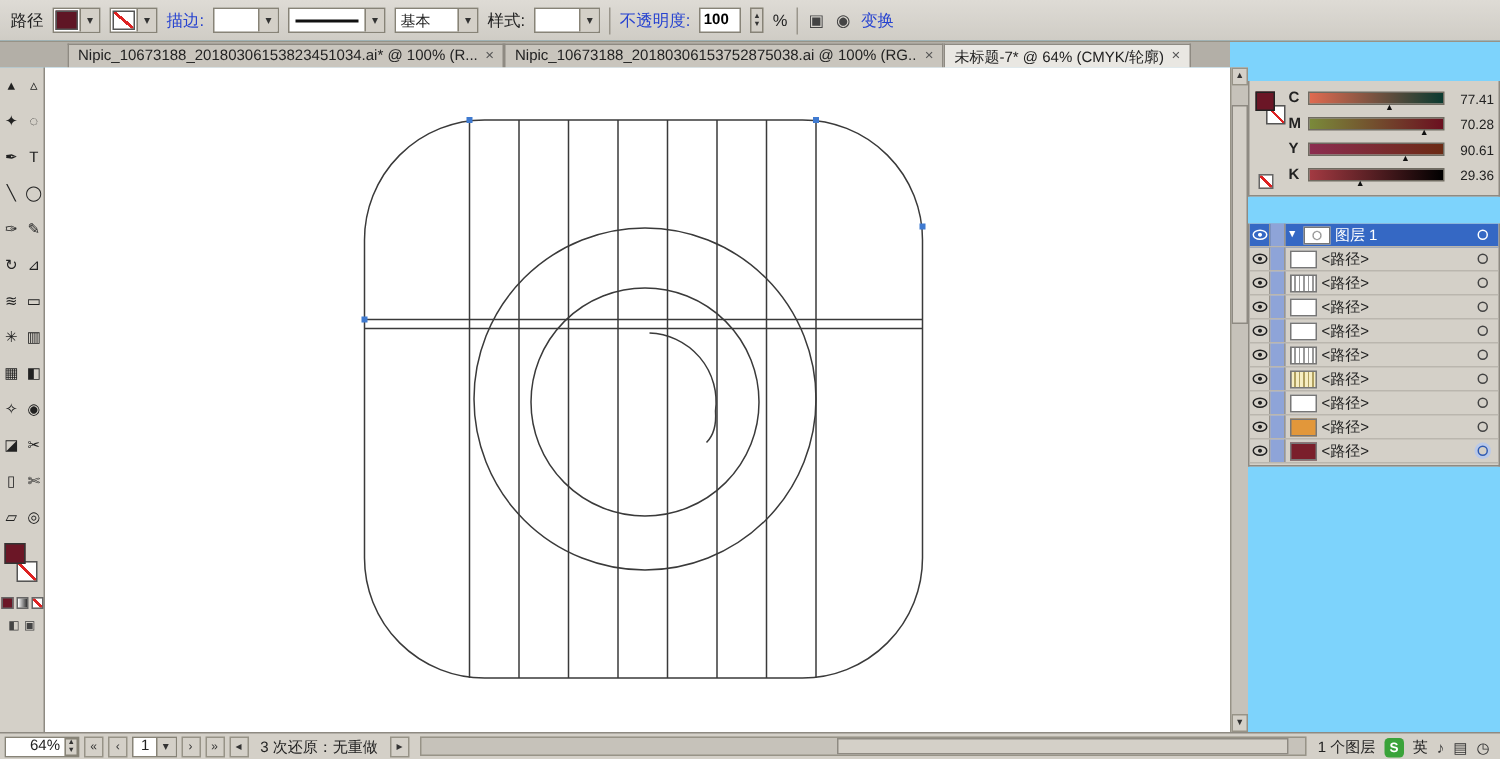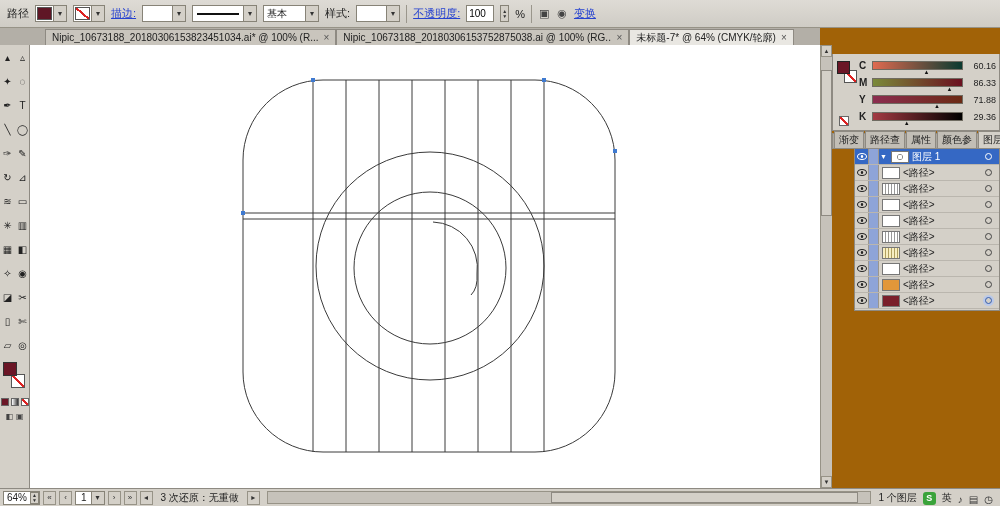--- a/index.html
+++ b/index.html
@@ -1,30 +1,30 @@
 <!DOCTYPE html>
 <html><head>
 <meta charset="utf-8">
 <style>
   *{margin:0;padding:0;box-sizing:border-box;font-family:"Liberation Sans","DejaVu Sans",sans-serif;}
   html,body{width:1000px;height:506px;overflow:hidden;background:#d4d0c8;}
-  #app{position:relative;width:1000px;height:506px;background:#a16207;font-size:11px;color:#222;}
+  #app{position:relative;width:1000px;height:506px;background:#7dd3fc;font-size:11px;color:#222;}
 
   
   #control-bar{position:absolute;top:0;left:0;width:1000px;height:28px;background:linear-gradient(#dedbd5,#cfccc5);border-bottom:1px solid #979387;display:flex;align-items:center;gap:6px;padding:0 7px;}
   .cb-label{font-size:11px;color:#222;white-space:nowrap;}
-  .cb-link{color:#2743d0;text-decoration:underline;cursor:pointer;white-space:nowrap;}
+  .cb-link{color:#2743d0;cursor:pointer;white-space:nowrap;}
   .dd{display:inline-flex;align-items:center;background:#fff;border:1px solid #878377;height:17px;}
   .dd-arrow{width:13px;align-self:stretch;background:#d4d0c8;border-left:1px solid #878377;font-size:8px;display:flex;align-items:center;justify-content:center;color:#333;}
   .dd-text{padding:0 3px;font-size:10px;}
   .swatch{width:15px;height:13px;margin:1px;border:1px solid #555;}
   .stroke-none{background:linear-gradient(to top right,#fff 44%,#d22 44%,#d22 56%,#fff 56%);}
   .brush-line{width:42px;height:2px;background:#111;margin:0 4px;}
   .sep{width:1px;height:18px;background:#9a968c;}
-  .cb-input{width:28px;height:17px;border:1px solid #878377;font-size:10px;padding:0 2px;}
+  .cb-input{width:28px;height:17px;border:1px solid #878377;font-size:10px;padding:0 2px;font-weight:bold;}
   .spin{display:flex;flex-direction:column;font-size:5px;line-height:5px;background:#d4d0c8;border:1px solid #878377;padding:0 1px;height:17px;justify-content:center;color:#333;}
   .cb-icon{font-size:11px;color:#444;padding:0 1px;cursor:pointer;}
 
   
   #tab-bar{position:absolute;top:28px;left:0;width:820px;height:17px;background:#b3afa7;display:flex;align-items:flex-end;padding-left:45px;}
   .tab{display:flex;align-items:center;gap:5px;height:16px;padding:0 6px;border:1px solid #8e8a82;border-bottom:none;background:#c9c5bd;font-size:10px;white-space:nowrap;overflow:hidden;max-width:293px;flex:0 1 auto;cursor:pointer;}
   .tab.active{background:#e9e7e2;}
   .tab-label{overflow:hidden;white-space:nowrap;}
   .tab-close{font-size:10px;color:#555;cursor:pointer;}
 
@@ -63,21 +63,21 @@
   .cp-stroke{position:absolute;left:9px;top:11px;width:13px;height:13px;background:linear-gradient(to top right,#fff 44%,#d22 44%,#d22 56%,#fff 56%);border:1px solid #555;cursor:pointer;}
   .cp-fill{position:absolute;left:2px;top:2px;width:13px;height:13px;border:1px solid #222;cursor:pointer;}
   .cp-none{position:absolute;left:4px;bottom:2px;width:10px;height:10px;border:1px solid #666;background:linear-gradient(to top right,#fff 40%,#d22 40%,#d22 60%,#fff 60%);cursor:pointer;}
   #color-rows{flex:1;display:flex;flex-direction:column;gap:4px;overflow:visible;}
   .crow{display:flex;align-items:center;gap:3px;height:13px;}
   .cch{width:10px;font-size:10px;font-weight:bold;}
   .ctrack{position:relative;flex:1;height:9px;border:1px solid #6f6b61;cursor:pointer;}
   .cmark{position:absolute;top:7px;font-size:6px;color:#111;transform:translateX(-3px);line-height:6px;}
   .cval{width:30px;text-align:right;font-size:9px;}
   #ptabs2{position:absolute;top:95px;left:0;right:0;}
-  #layers-panel{position:absolute;top:111px;left:0;right:0;height:162px;background:#d4d0c8;border:1px solid #8e8a82;border-top:none;overflow:hidden;margin-left:22px;}
+  #layers-panel{position:absolute;top:111px;left:0;right:0;height:162px;background:#d4d0c8;border:1px solid #8e8a82;border-top:none;overflow:hidden;}
   .layer-row{display:flex;align-items:center;height:16px;border-bottom:1px solid #bab6ae;font-size:10px;cursor:pointer;}
   .layer-row.selected{background:#3568c4;color:#fff;}
   .eye{width:14px;align-self:stretch;border-right:1px solid #9a968e;display:flex;align-items:center;justify-content:center;flex:0 0 auto;cursor:pointer;}
   .eye::before{content:"";width:8px;height:5px;border:1px solid #222;border-radius:50%;background:radial-gradient(circle,#222 1px,transparent 1.6px);}
   .layer-row.selected .eye::before{border-color:#fff;background:radial-gradient(circle,#fff 1px,transparent 1.6px);}
   .lockcol{width:10px;align-self:stretch;border-right:1px solid #9a968e;background:#8ea4d8;flex:0 0 auto;cursor:pointer;}
   .disclosure{font-size:7px;margin:0 1px;cursor:pointer;}
   .thumb{width:18px;height:12px;background:#fff;border:1px solid #777;margin:0 3px;flex:0 0 auto;}
   .t-white{background:#fff;}
   .t-stripes{background:repeating-linear-gradient(90deg,#fff 0 2px,#999 2px 3px);}
@@ -85,21 +85,21 @@
   .t-orange{background:#e2973a;}
   .t-darkred{background:#7a1f2b;}
   .t-art{background:radial-gradient(circle at 50% 50%,transparent 2px,#888 2.5px,transparent 3.5px),#fff;}
   .lname{flex:1;overflow:hidden;white-space:nowrap;}
   .target{width:7px;height:7px;border:1px solid #444;border-radius:50%;margin-right:7px;flex:0 0 auto;cursor:pointer;}
   .layer-row.selected .target{border-color:#fff;}
   .target.tsel{border-color:#2f5bb5;box-shadow:0 0 0 2px #b9c9ea;}
 
   
   #status-bar{position:absolute;top:488px;left:0;width:1000px;height:18px;background:#d4d0c8;border-top:1px solid #8e8a82;display:flex;align-items:center;gap:3px;padding:0 3px;}
-  .zoom-box{display:flex;align-items:center;background:#fff;border:1px solid #878377;height:14px;padding-left:3px;font-size:10px;gap:3px;cursor:pointer;}
+  .zoom-box{display:flex;align-items:center;background:#fff;border:1px solid #878377;height:14px;padding-left:16px;font-size:10px;gap:3px;cursor:pointer;}
   .nbtn{width:13px;height:14px;background:#d4d0c8;border:1px solid #979387;display:flex;align-items:center;justify-content:center;font-size:8px;color:#333;cursor:pointer;}
   .page-dd{display:flex;align-items:center;background:#fff;border:1px solid #878377;height:14px;padding-left:5px;font-size:10px;gap:4px;cursor:pointer;}
   .hist-text{font-size:10px;padding:0 5px;white-space:nowrap;}
   .hscroll{flex:1;height:13px;background:#c6c2ba;border:1px solid #979387;position:relative;margin:0 4px;cursor:pointer;}
   .hthumb{position:absolute;left:47%;width:51%;top:0;height:11px;background:#d4d0c8;border:1px solid #8e8a82;}
   .tray{display:flex;align-items:flex-end;gap:6px;font-size:10px;padding-right:4px;flex:0 0 auto;}
   .sogou{width:13px;height:13px;background:#3aa33a;color:#fff;font-weight:bold;font-size:9px;display:flex;align-items:center;justify-content:center;border-radius:3px;cursor:pointer;}
   .tray-ic{font-size:10px;color:#333;cursor:pointer;}
 </style>
 </head>
@@ -248,52 +248,45 @@
         <span class="cp-stroke"></span>
         <span class="cp-fill" style="background:#6b1626"></span>
         <span class="cp-none"></span>
       </span>
       <div id="color-rows">
           <div class="crow">
             <span class="cch">C</span>
             <span class="ctrack" style="background: linear-gradient(90deg, rgb(224, 106, 80), rgb(10, 58, 48));">
               <span class="cmark" style="left: 60%;">▲</span>
             </span>
-            <span class="cval">60.16</span>
+            <span class="cval">77.41</span>
           </div>
           <div class="crow">
             <span class="cch">M</span>
             <span class="ctrack" style="background: linear-gradient(90deg, rgb(122, 138, 58), rgb(107, 16, 32));">
               <span class="cmark" style="left: 86%;">▲</span>
             </span>
-            <span class="cval">86.33</span>
+            <span class="cval">70.28</span>
           </div>
           <div class="crow">
             <span class="cch">Y</span>
             <span class="ctrack" style="background: linear-gradient(90deg, rgb(140, 45, 80), rgb(107, 42, 20));">
               <span class="cmark" style="left: 72%;">▲</span>
             </span>
-            <span class="cval">71.88</span>
+            <span class="cval">90.61</span>
           </div>
           <div class="crow">
             <span class="cch">K</span>
             <span class="ctrack" style="background: linear-gradient(90deg, rgb(163, 58, 66), rgb(0, 0, 0));">
               <span class="cmark" style="left: 38%;">▲</span>
             </span>
             <span class="cval">29.36</span>
           </div>
         </div>
     </div>
-    <div id="ptabs2" class="ptab-row">
-        <span class="ptab">渐变</span>
-        <span class="ptab">路径查</span>
-        <span class="ptab">属性</span>
-        <span class="ptab">颜色参</span>
-        <span class="ptab active">图层</span>
-      </div>
     <div id="layers-panel">
       <div class="layer-row selected">
         <span class="eye"></span>
         <span class="lockcol"></span>
         <span class="disclosure">▼</span>
         <span class="thumb t-art"></span>
         <span class="lname">图层 1</span>
         <span class="target"></span>
       </div>
       <div id="layer-items">

